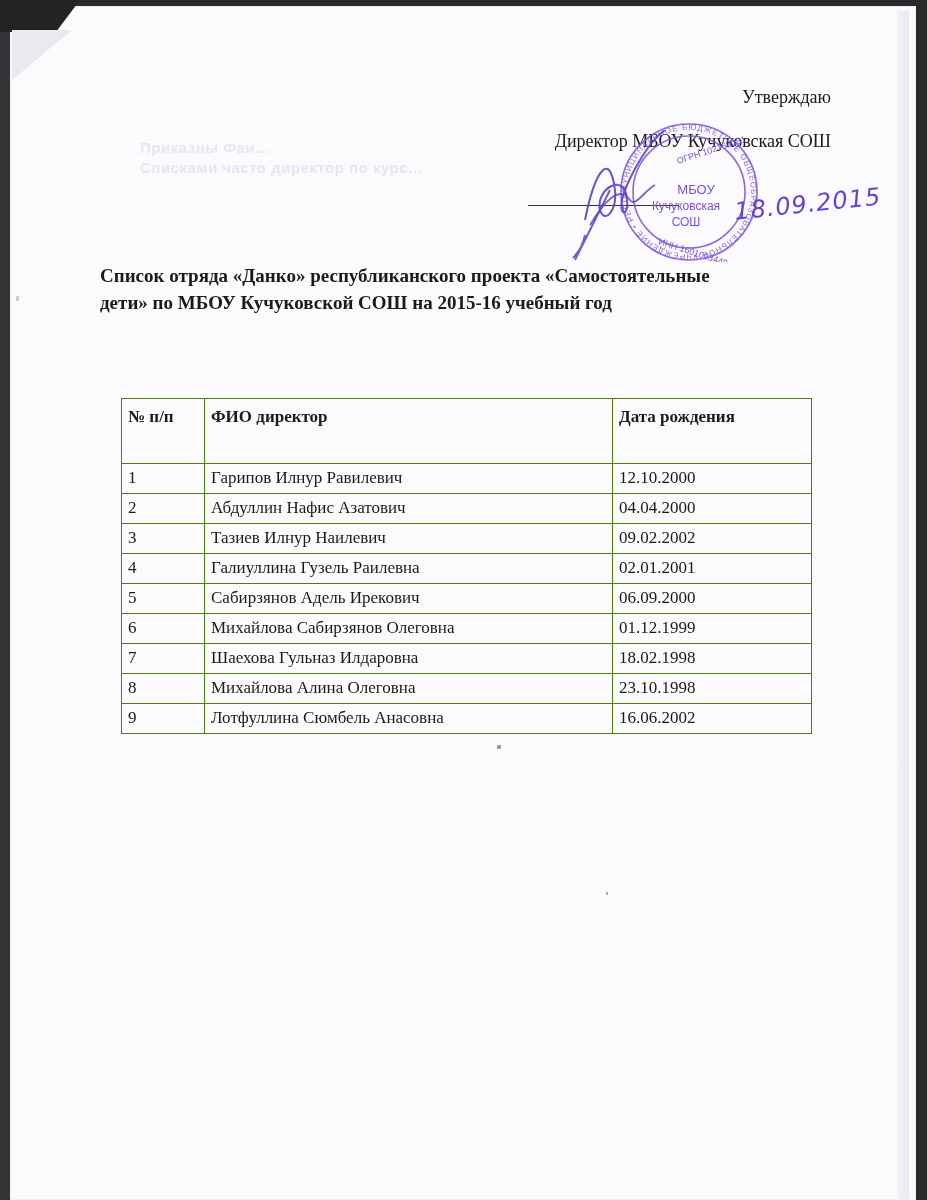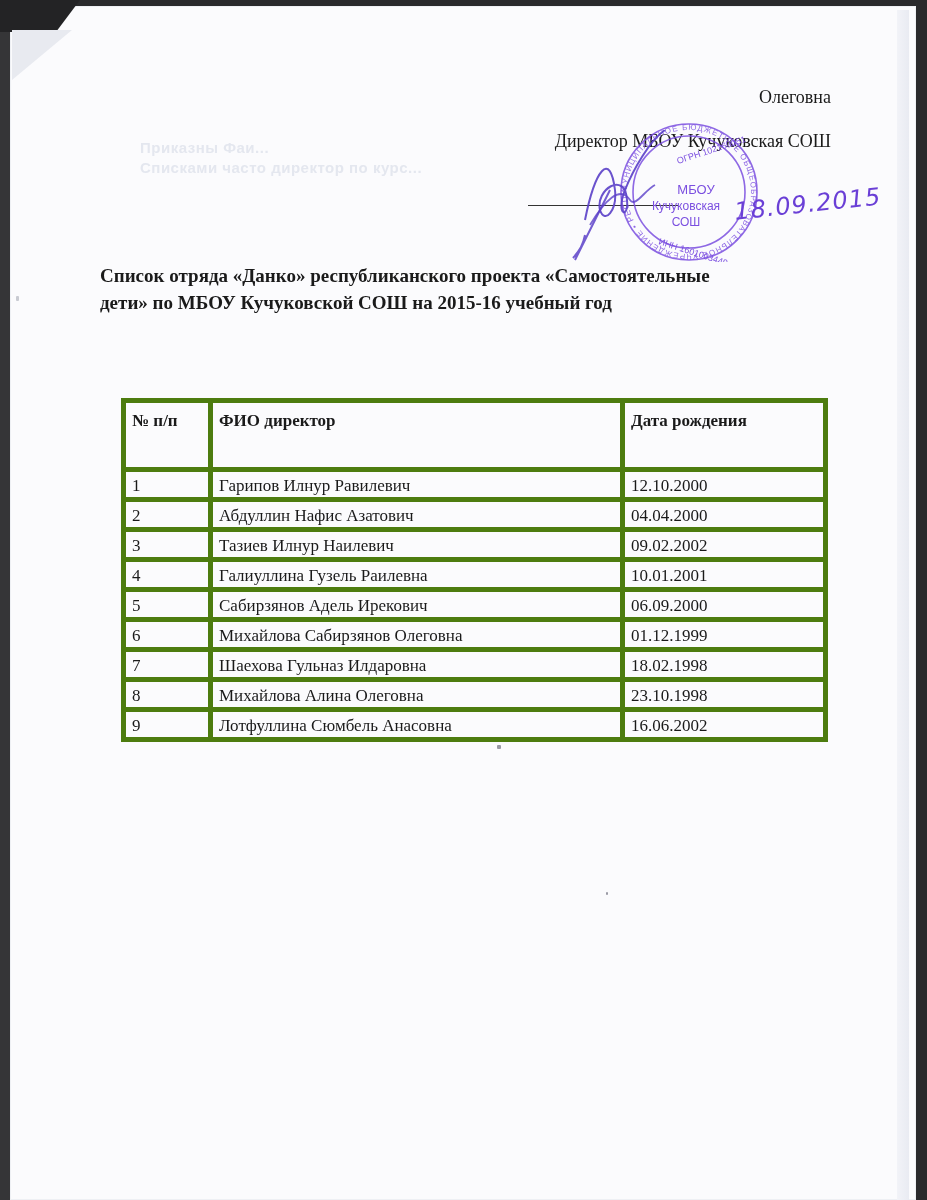--- a/index.html
+++ b/index.html
@@ -80,21 +80,21 @@
     }
     .title span { display: block; }
 
     
     table.roster {
       position: absolute; left: 121px; top: 398px;
       border-collapse: collapse;
       font-size: 17px;
     }
     table.roster th, table.roster td {
-      border: 5px solid #4d7c0f; padding: 0 6px; vertical-align: top; text-align: left;
+      border: 1px solid #4d7c0f; padding: 0 6px; vertical-align: top; text-align: left;
     }
     table.roster th {
       font-weight: bold; height: 56px; padding-top: 8px; font-size: 17px;
     }
     table.roster td { height: 30px; padding-top: 4px; box-sizing: border-box; }
     .c-num { width: 70px; }
     .c-name { width: 395px; }
     .c-date { width: 186px; }
 
     .speck { position: absolute; background: #9a9aa4; border-radius: 1px; }
@@ -108,21 +108,21 @@
 <div class="left-strip"></div>
 <div class="fold-dark"></div>
 <div class="fold-corner"></div>
 
 <div class="ghost">
   <div>Приказны Фаи...</div>
   <div>Списками часто директор по курс...</div>
 </div>
 
 <div class="approve">
-  <span class="approve-line l1">Олеговна</span>
+  <span class="approve-line l1">Утверждаю</span>
   <span class="approve-line l2">Директор МБОУ Кучуковская СОШ</span>
 </div>
 <div class="sign-rule"></div>
 
 <svg class="stamp" viewBox="0 0 182 140">
   <defs>
     <path id="ringPath" d="M 91 70 m -62 0 a 62 62 0 1 1 124 0 a 62 62 0 1 1 -124 0"></path>
   </defs>
   <g fill="none" stroke="#7b4fe0" stroke-width="1.6" opacity="0.85">
     <circle cx="91" cy="70" r="68"></circle>
@@ -171,21 +171,21 @@
         <td>04.04.2000</td>
       </tr>
       <tr>
         <td>3</td>
         <td>Тазиев Илнур Наилевич</td>
         <td>09.02.2002</td>
       </tr>
       <tr>
         <td>4</td>
         <td>Галиуллина Гузель Раилевна</td>
-        <td>10.01.2001</td>
+        <td>02.01.2001</td>
       </tr>
       <tr>
         <td>5</td>
         <td>Сабирзянов Адель Ирекович</td>
         <td>06.09.2000</td>
       </tr>
       <tr>
         <td>6</td>
         <td>Михайлова Сабирзянов Олеговна</td>
         <td>01.12.1999</td>

